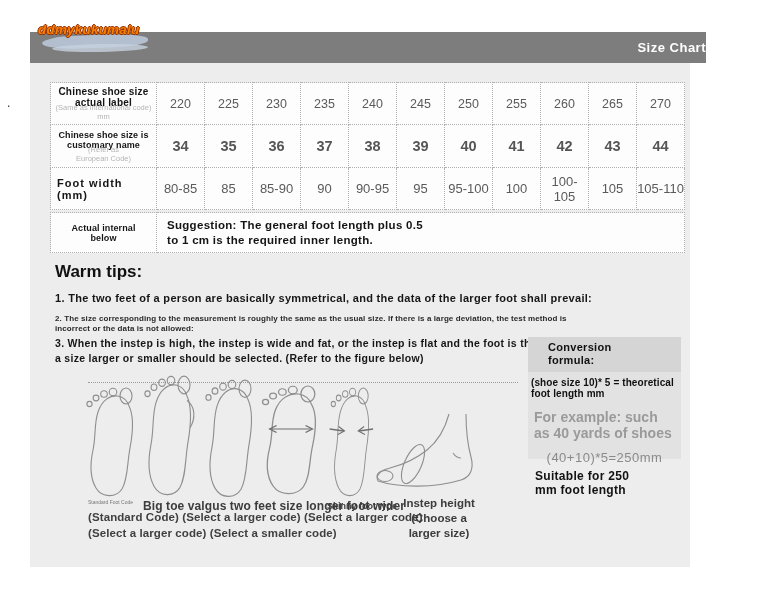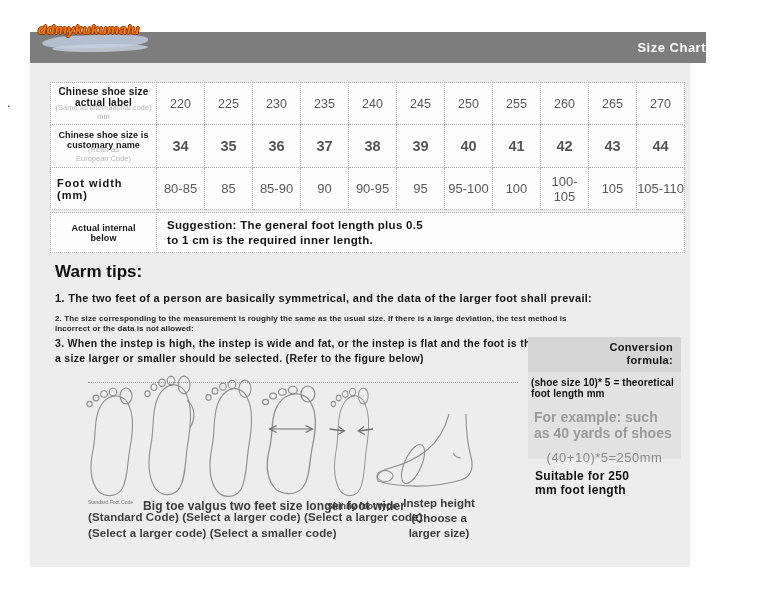--- a/index.html
+++ b/index.html
@@ -39,22 +39,22 @@
   
   .warm-heading{position:absolute;left:55px;top:262px;font-size:17px;font-weight:bold;color:#111;}
   .tip1{position:absolute;left:55px;top:292px;width:580px;font-size:11px;font-weight:bold;color:#161616;
         letter-spacing:0.3px;}
   .tip2{position:absolute;left:55px;top:314px;width:540px;font-size:8px;font-weight:bold;color:#2a2a2a;
         line-height:10px;letter-spacing:0.1px;}
   .tip3{position:absolute;left:55px;top:336px;width:490px;font-size:10.5px;font-weight:bold;color:#161616;
         letter-spacing:0.3px;line-height:15px;}
   
   .conv-box{position:absolute;left:528px;top:337px;width:153px;height:122px;background:#e2e2e2;}
-  .conv-title{background:#d5d5d5;padding:4px 8px 5px 8px;font-size:11px;font-weight:bold;color:#111;
-        line-height:13px;letter-spacing:0.3px;text-align:right;}
+  .conv-title{background:#d5d5d5;padding:4px 8px 5px 20px;font-size:11px;font-weight:bold;color:#111;
+        line-height:13px;letter-spacing:0.3px;}
   .conv-formula{margin-top:5px;padding:0 3px;font-size:10px;font-weight:bold;color:#111;letter-spacing:0.1px;}
   .conv-example{margin-top:10px;padding:0 6px;font-size:14px;font-weight:bold;color:#9a9a9a;}
   .conv-calc{margin-top:9px;text-align:center;font-size:13px;color:#8a8a8a;letter-spacing:0.5px;}
   .conv-suitable{margin-top:4px;padding-left:7px;font-size:12px;font-weight:bold;color:#111;line-height:14px;
         letter-spacing:0.3px;}
   
   .dotted-sep{position:absolute;left:88px;top:382px;width:430px;border-top:1px dotted #9a9a9a;}
   .feet-svg{position:absolute;left:80px;top:374px;}
   .cap-tiny{position:absolute;left:88px;top:499px;font-size:5px;color:#777;transform-origin:left top;}
   .cap-valgus{position:absolute;left:143px;top:499px;font-size:12px;font-weight:bold;color:#3c3c3c;

